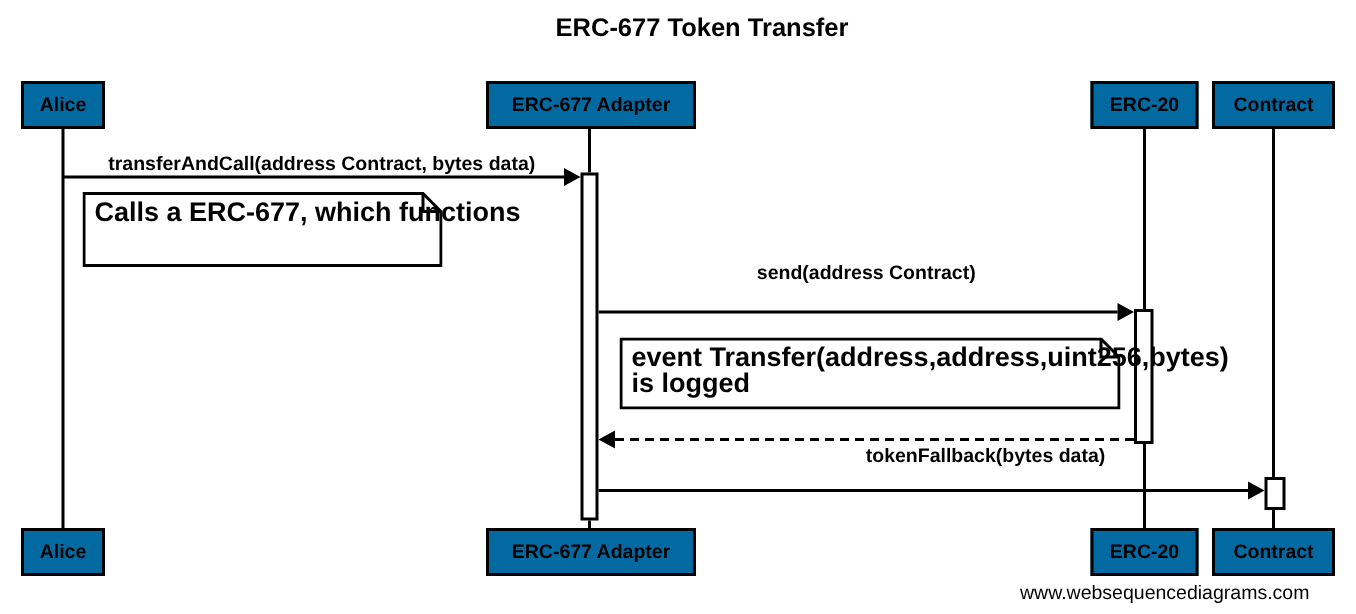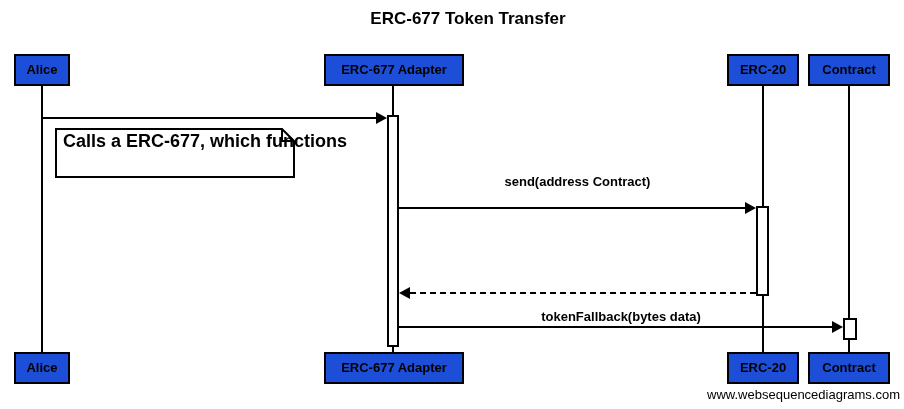--- a/index.html
+++ b/index.html
@@ -10,21 +10,21 @@
     font-family:"Liberation Sans", sans-serif;
     color:#000000;
     overflow:hidden;
   }
   .title{
     position:absolute;left:16px;top:9px;width:904px;
     text-align:center;font-size:17px;font-weight:bold;
   }
   .actor-box{
     position:absolute;height:28px;
-    border:2px solid #000;background:#1d4ed8;
+    border:2px solid #000;background:#0369a1;
     text-align:center;line-height:28px;
     font-size:13px;font-weight:bold;white-space:nowrap;
   }
   .lifeline{position:absolute;width:2px;background:#000;top:86px;height:266px;}
   .activation{position:absolute;border:2px solid #000;background:#fff;box-sizing:border-box;}
   .msg-line{position:absolute;height:0;border-top:2px solid #000;}
   .msg-line.dashed{border-top-style:dashed;}
   .arrowhead{position:absolute;width:0;height:0;border-top:6px solid transparent;border-bottom:6px solid transparent;}
   .arrowhead.right{border-left:11px solid #000;}
   .arrowhead.left{border-right:11px solid #000;}
@@ -34,61 +34,72 @@
   }
   .note{position:absolute;}
   .note svg{position:absolute;left:0;top:0;}
   .note-text{
     position:absolute;left:8px;top:5px;right:4px;
     font-size:18px;font-weight:bold;line-height:17px;white-space:nowrap;
   }
   .note-text span{display:block;}
   .footer{
     position:absolute;left:680px;top:387px;width:220px;
-    text-align:right;font-size:13px;font-weight:normal;
+    text-align:left;font-size:13px;font-weight:normal;
   }
 </style>
 </head>
 <body>
 
 <div class="diagram">
 
   <div class="title">ERC-677 Token Transfer</div>
 
   <div class="lifeline" style="left:41px;"></div>
   <div class="lifeline" style="left:392px;"></div>
   <div class="lifeline" style="left:762px;"></div>
   <div class="lifeline" style="left:848px;"></div>
 
   <div class="activation" style="left:387px;top:115px;width:12px;height:232px;"></div>
   <div class="activation" style="left:756px;top:206px;width:13px;height:90px;"></div>
   <div class="activation" style="left:843px;top:318px;width:14px;height:22px;"></div>
 
+  <div class="msg-label" style="left:42px;top:101px;width:345px;">transferAndCall(address Contract, bytes data)</div>
   <div class="msg-line" style="left:42px;top:117px;width:334px;"></div>
   <div class="arrowhead right" style="left:376px;top:112px;"></div>
 
   <div class="note" style="left:55px;top:128px;width:240px;height:50px;">
     <svg width="240" height="50">
       <path d="M1,1 L227,1 L239,13 L239,49 L1,49 Z" fill="#ffffff" stroke="#000000" stroke-width="2"></path>
       <path d="M227,1 L227,13 L239,13" fill="none" stroke="#000000" stroke-width="2"></path>
     </svg>
     <div class="note-text">
       <span>Calls a ERC-677, which functions</span>
     </div>
   </div>
 
   <div class="msg-label" style="left:399px;top:174px;width:357px;">send(address Contract)</div>
   <div class="msg-line" style="left:399px;top:207px;width:346px;"></div>
   <div class="arrowhead right" style="left:745px;top:202px;"></div>
 
+  <div class="note" style="left:413px;top:225px;width:334px;height:48px;">
+    <svg width="334" height="48">
+      <path d="M1,1 L321,1 L333,13 L333,47 L1,47 Z" fill="#ffffff" stroke="#000000" stroke-width="2"></path>
+      <path d="M321,1 L321,13 L333,13" fill="none" stroke="#000000" stroke-width="2"></path>
+    </svg>
+    <div class="note-text">
+      <span>event Transfer(address,address,uint256,bytes)</span>
+      <span>is logged</span>
+    </div>
+  </div>
 
   <div class="arrowhead left" style="left:399px;top:287px;"></div>
   <div class="msg-line dashed" style="left:410px;top:292px;width:346px;"></div>
 
-  <div class="msg-label" style="left:399px;top:309px;width:444px;">tokenFallback(bytes data)</div>
+  <div class="msg-label" style="left:399px;top:296px;width:444px;padding-left:36px;">tokenFallback(bytes data)</div>
   <div class="msg-line" style="left:399px;top:326px;width:433px;"></div>
   <div class="arrowhead right" style="left:832px;top:321px;"></div>
 
   <div class="actor-box" style="left:14px;top:54px;width:52px;">Alice</div>
   <div class="actor-box" style="left:324px;top:54px;width:136px;">ERC-677 Adapter</div>
   <div class="actor-box" style="left:727px;top:54px;width:68px;">ERC-20</div>
   <div class="actor-box" style="left:808px;top:54px;width:78px;">Contract</div>
 
   <div class="actor-box" style="left:14px;top:352px;width:52px;">Alice</div>
   <div class="actor-box" style="left:324px;top:352px;width:136px;">ERC-677 Adapter</div>

